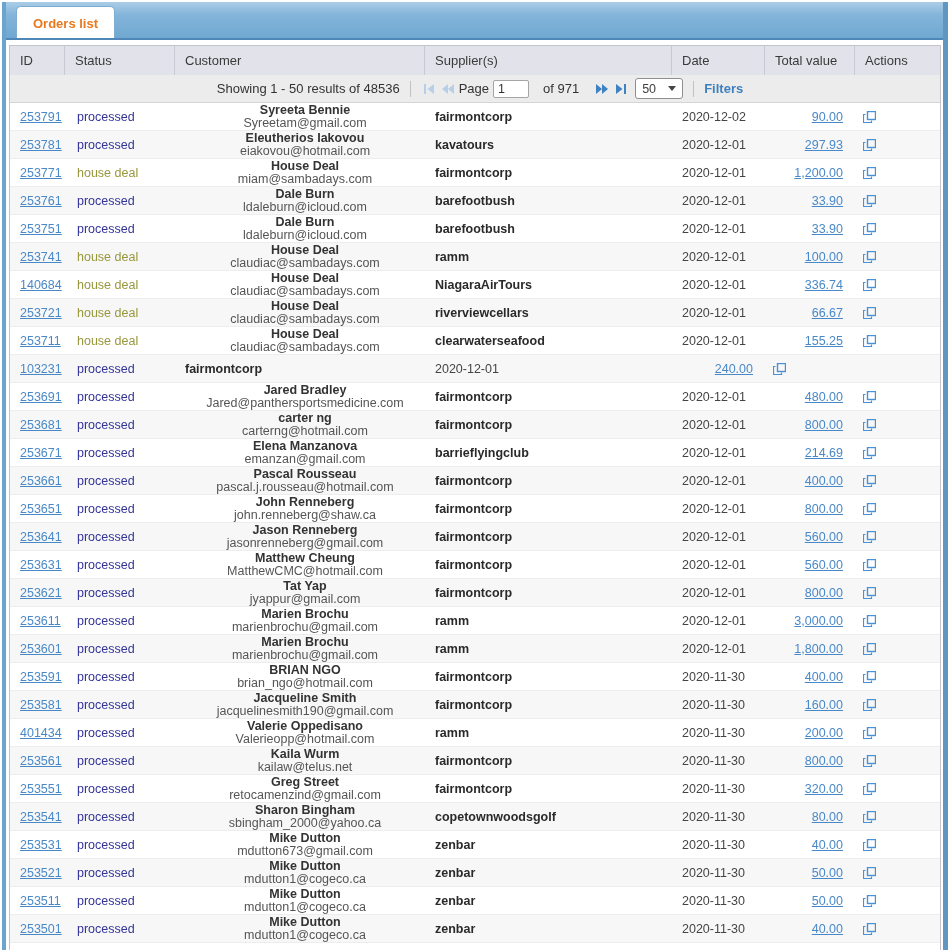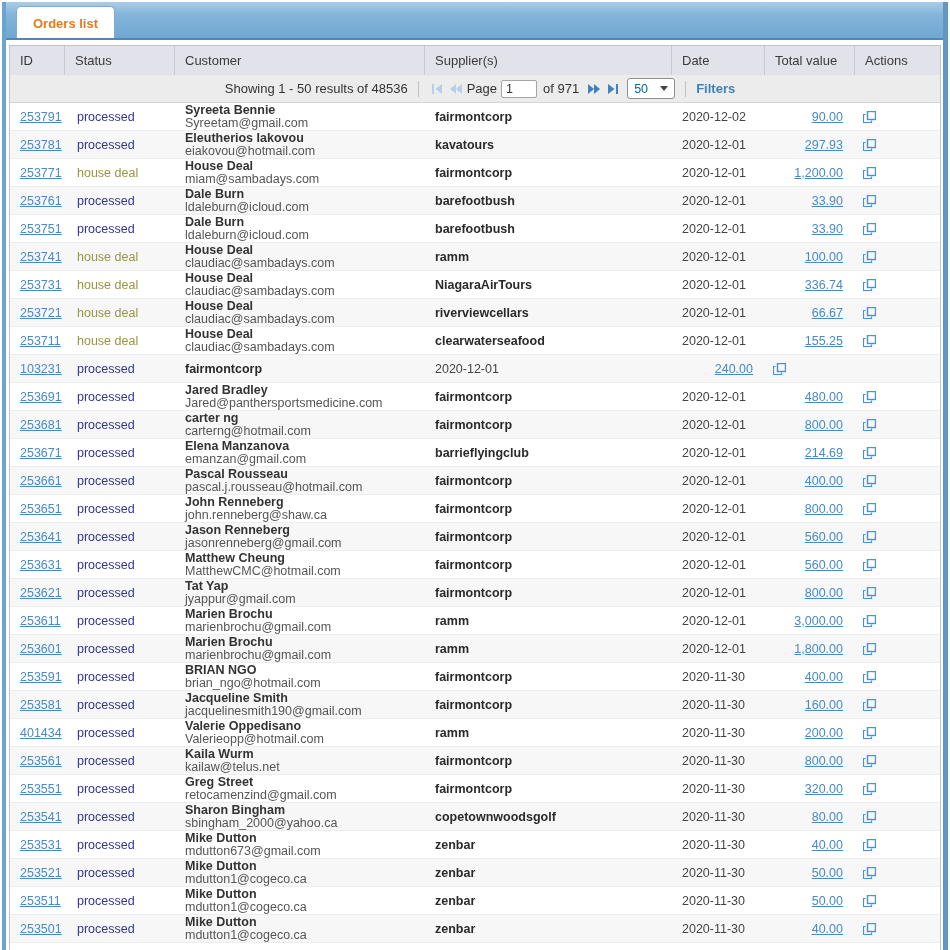--- a/index.html
+++ b/index.html
@@ -20,35 +20,35 @@
     border-right: 1px solid #c9c9d4; }
   .th:last-child { border-right: none; }
   .pagbar { height: 28px; background: #ececec; border-bottom: 1px solid #d4d4d4;
     display: flex; align-items: center; font-size: 13px; color: #333; padding-left: 10px; justify-content: center; }
   .pag-sep { width: 1px; height: 16px; background: #c2c2c2; margin: 0 10px; flex: none; }
   .pg-btn { display: inline-flex; align-items: center; justify-content: center; width: 18px; height: 18px;
     cursor: pointer; flex: none; }
   .pg-label { margin: 0 4px 0 2px; }
   .pg-input { width: 36px; height: 18px; border: 1px solid #a5a5a5; border-radius: 2px;
     font-size: 12.5px; padding: 0 4px; font-family: "Liberation Sans", sans-serif; color: #333; }
-  .pg-of { margin: 0 6px; }
+  .pg-of { margin: 0 14px; }
   .pg-select { width: 48px; height: 21px; border: 1px solid #8f8f8f; border-radius: 3px; background: #fff;
     display: inline-flex; align-items: center; justify-content: space-between; padding: 0 6px;
-    font-size: 12.5px; color: #0369a1; margin-left: 6px; cursor: pointer; flex: none; }
+    font-size: 12.5px; color: #404040; margin-left: 6px; cursor: pointer; flex: none; }
   .caret { width: 0; height: 0; border-left: 4px solid transparent; border-right: 4px solid transparent;
     border-top: 5px solid #444; }
   .filters-link { color: #3e80c0; font-weight: bold; font-size: 13px; text-decoration: none; cursor: pointer; }
   .row { height: 28px; border-bottom: 1px solid #ededee; background: #fff; }
   .row:nth-child(even) { background: #f7f7f8; }
   .cell { display: flex; align-items: center; padding-left: 10px; font-size: 12.5px; color: #444; overflow: hidden; white-space: nowrap; }
   .link { color: #4a89c8; text-decoration: underline; cursor: pointer; }
   .status-cell { padding-left: 12px; }
   .status-processed .status-cell { color: #333399; }
   .status-house .status-cell { color: #97973c; }
-  .customer-cell { flex-direction: column; align-items: flex-start; justify-content: center; line-height: 13px; }
+  .customer-cell { flex-direction: column; align-items: center; justify-content: center; line-height: 13px; }
   .cust-name { font-weight: bold; color: #333; }
   .cust-email { color: #555; }
   .supplier-cell { font-weight: bold; color: #2a2a2a; }
   .total-cell { justify-content: flex-end; padding-right: 12px; }
   .action-cell { padding-left: 8px; }
   .open-icon { display: inline-flex; cursor: pointer; }
 </style>
 </head>
 <body>
 
@@ -255,21 +255,21 @@
         <svg width="13" height="12" viewBox="0 0 13 12">
           <rect x="4.5" y="0.5" width="8" height="8" fill="none" stroke="#4a90d2" stroke-width="1.4"></rect>
           <path d="M2.5 3.5 L0.5 3.5 L0.5 11.5 L8.5 11.5 L8.5 9.5" fill="none" stroke="#4a90d2" stroke-width="1.2"></path>
         </svg>
       </span>
     </div>
   </div>
 
   <div class="row grid status-house">
     <div class="cell id-cell">
-      <a href="#" class="link">253731</a>
+      <a href="#" class="link">140684</a>
     </div>
     <div class="cell status-cell">house deal</div>
     <div class="cell customer-cell">
       <div class="cust-name">House Deal</div>
       <div class="cust-email">claudiac@sambadays.com</div>
     </div>
     <div class="cell supplier-cell">NiagaraAirTours</div>
     <div class="cell date-cell">2020-12-01</div>
     <div class="cell total-cell">
       <a href="#" class="link">336.74</a>

